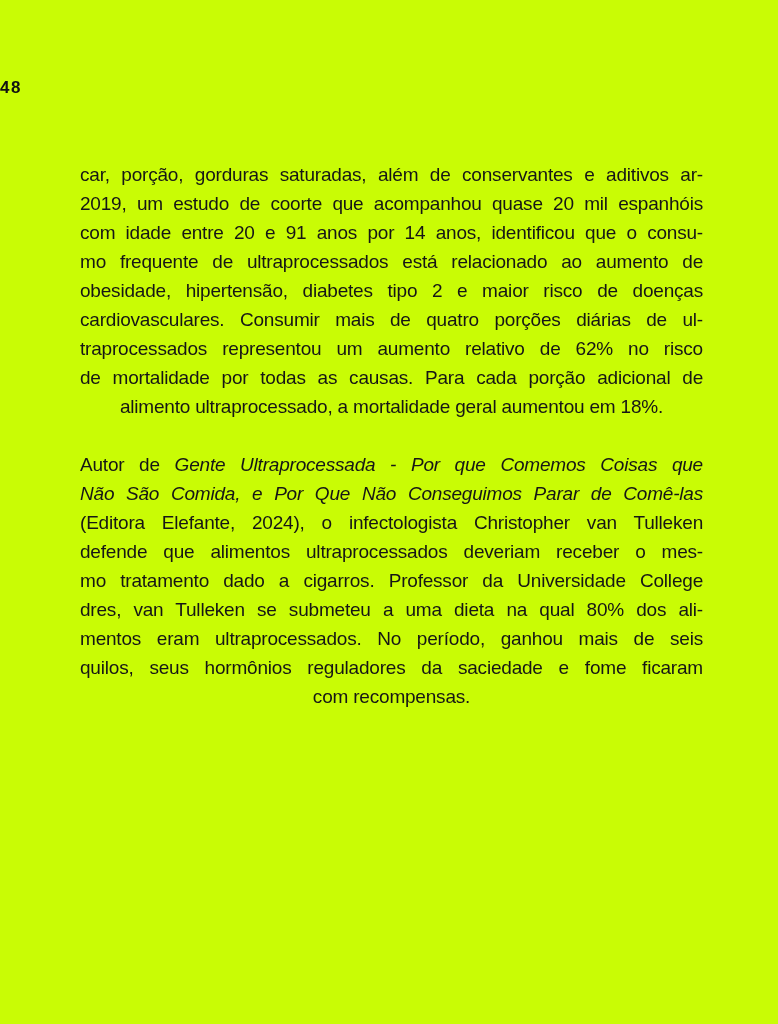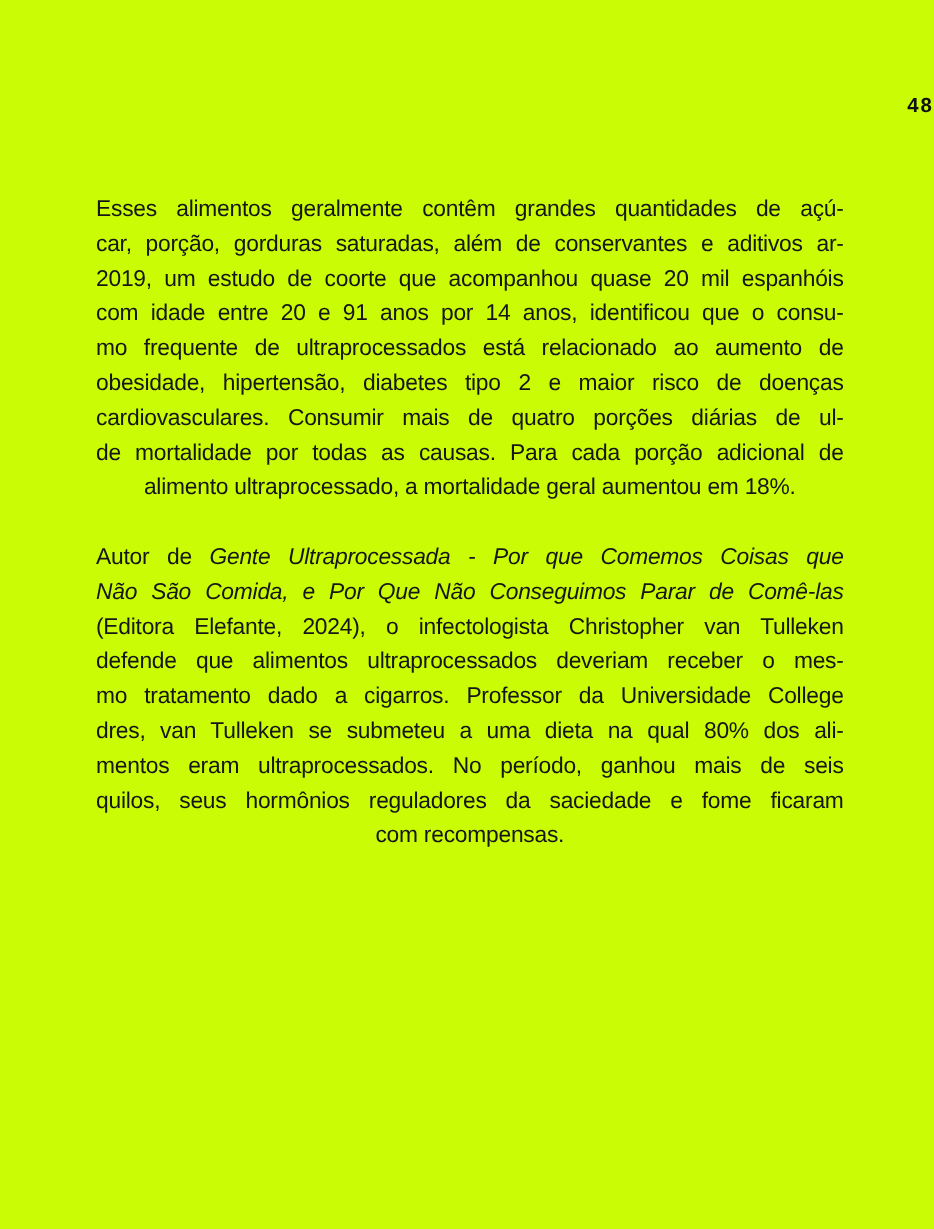--- a/index.html
+++ b/index.html
@@ -17,21 +17,21 @@
   }
   .page {
     position: absolute;
     inset: 0;
   }
   .page-number {
     position: absolute;
     top: 78px;
     left: 0;
     width: 778px;
-    text-align: right;
+    text-align: left;
     font-size: 17px;
     font-weight: 700;
     letter-spacing: 1.5px;
     color: #111111;
   }
   .text-block {
     position: absolute;
     top: 160px;
     left: 80px;
     width: 623px;
@@ -55,27 +55,27 @@
   }
 </style>
 </head>
 <body>
 
 <div class="page">
   <div class="page-number">48</div>
 
   <div class="text-block">
       <div class="para">
-        <div class="line just"><span>Esses alimentos geralmente contêm grandes quantidades de açú-</span></div>
         <div class="line just"><span>car, porção, gorduras saturadas, além de conservantes e aditivos ar-</span></div>
         <div class="line just"><span>2019, um estudo de coorte que acompanhou quase 20 mil espanhóis</span></div>
         <div class="line just"><span>com idade entre 20 e 91 anos por 14 anos, identificou que o consu-</span></div>
         <div class="line just"><span>mo frequente de ultraprocessados está relacionado ao aumento de</span></div>
         <div class="line just"><span>obesidade, hipertensão, diabetes tipo 2 e maior risco de doenças</span></div>
         <div class="line just"><span>cardiovasculares. Consumir mais de quatro porções diárias de ul-</span></div>
+        <div class="line just"><span>traprocessados representou um aumento relativo de 62% no risco</span></div>
         <div class="line just"><span>de mortalidade por todas as causas. Para cada porção adicional de</span></div>
         <div class="line"><span>alimento ultraprocessado, a mortalidade geral aumentou em 18%.</span></div>
       </div>
       <div class="para">
         <div class="line just"><span>Autor de </span><span class="it">Gente Ultraprocessada - Por que Comemos Coisas que</span></div>
         <div class="line just"><span class="it">Não São Comida, e Por Que Não Conseguimos Parar de Comê-las</span></div>
         <div class="line just"><span>(Editora Elefante, 2024), o infectologista Christopher van Tulleken</span></div>
         <div class="line just"><span>defende que alimentos ultraprocessados deveriam receber o mes-</span></div>
         <div class="line just"><span>mo tratamento dado a cigarros. Professor da Universidade College</span></div>
         <div class="line just"><span>dres, van Tulleken se submeteu a uma dieta na qual 80% dos ali-</span></div>

